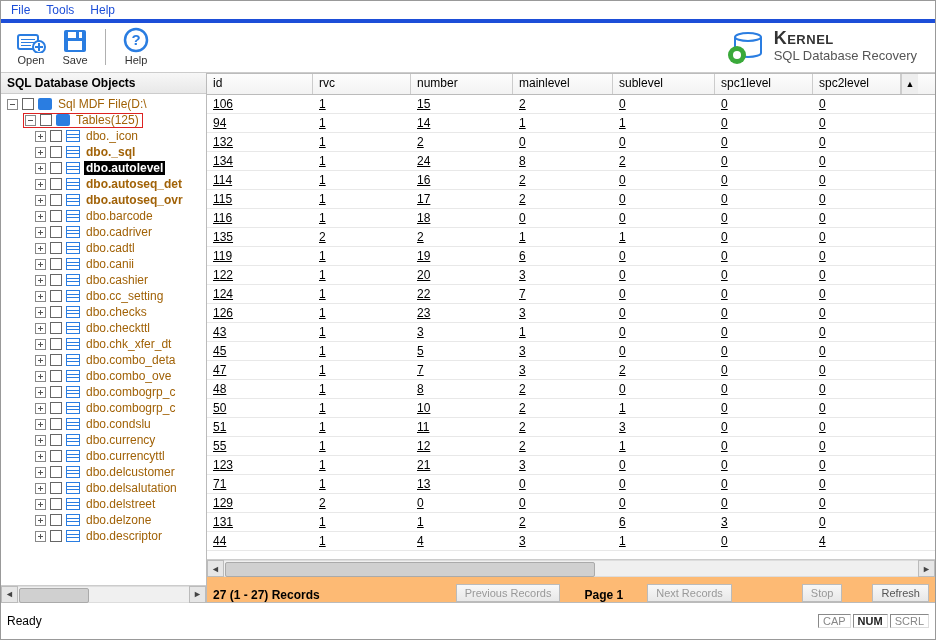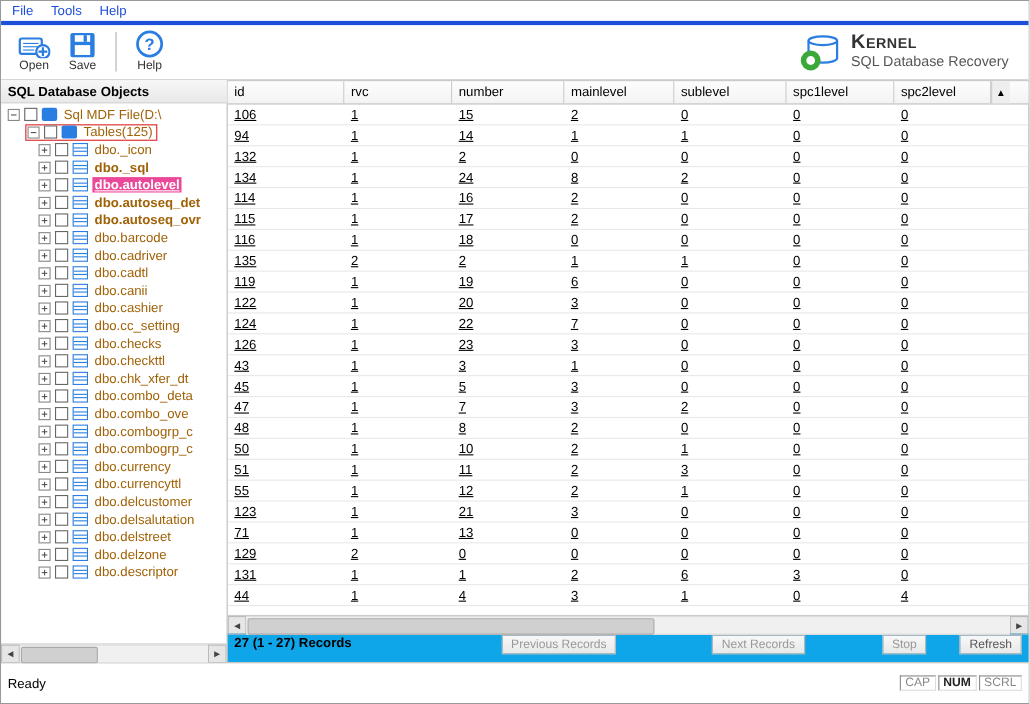--- a/index.html
+++ b/index.html
@@ -25,41 +25,41 @@
 .toggle::before { content: ""; position: absolute; left: 2px; right: 2px; top: 4px; border-top: 1px solid #555; }
 .toggle.plus::after { content: ""; position: absolute; top: 2px; bottom: 2px; left: 4px; border-left: 1px solid #555; }
 .chk { width: 12px; height: 12px; border: 1px solid #666; background: #fff; margin-right: 2px; flex: 0 0 auto; cursor: pointer; }
 .db-icon, .folder-icon, .table-icon { width: 14px; height: 12px; flex: 0 0 auto; display: inline-block; margin-right: 2px; }
 .db-icon { background: #2a7de1; border-radius: 2px; }
 .folder-icon { background: #2a7de1; border-radius: 2px; }
 .table-icon { background: #fff; border: 1px solid #2a7de1; position: relative; }
 .table-icon::before { content:""; position:absolute; left:0; right:0; top:3px; border-top:1px solid #2a7de1; }
 .table-icon::after { content:""; position:absolute; left:0; right:0; top:6px; border-top:1px solid #2a7de1; }
 .tree-label { padding: 0 2px; color: #a16207; }
-.tree-label.selected { background: #ec4899; color: #fff; text-decoration: underline; }
+.tree-label.selected { background: #000000; color: #fff; }
 .tree-label.bold { font-weight: 700; }
 .tree-row.depth0 { padding-left: 2px; }
 .tree-row.depth1 { padding-left: 18px; }
 .tree-row.depth2 { padding-left: 30px; }
 .redbox { border: 1px solid #d22; padding: 0 1px; display: inline-flex; align-items: center; gap: 2px; height: 15px; }
 .tree-hscroll { height: 17px; border-top: 1px solid #ccc; background: #f0f0f0; display:flex; align-items:center; }
 .sb-btn { width:17px; height:17px; border:1px solid #bbb; background:#e6e6e6; display:flex; align-items:center; justify-content:center; font-size:9px; color:#444; cursor:pointer; }
 .sb-track { flex:1; height:17px; background:#f0f0f0; border-top:1px solid #ddd; border-bottom:1px solid #ddd; position:relative; }
 .sb-thumb { position:absolute; height:15px; top:1px; background:#d0d0d0; border:1px solid #aaa; border-radius:2px; }
 .main { flex: 1; display:flex; flex-direction:column; min-height:0; border-top: 1px solid #bbb; }
 .grid-wrap { flex:1; display:flex; flex-direction:column; min-height:0; }
 .grid-header { display:flex; background: linear-gradient(#fdfdfd,#f3f3f3); border-bottom:1px solid #bbb; font-size:12px; }
 .gh-cell { border-right:1px solid #ccc; padding: 2px 6px; height: 20px; overflow:hidden; white-space:nowrap; }
 .gh-vscroll { width:17px; border-left:1px solid #ccc; background:#eee; display:flex; align-items:center; justify-content:center; font-size:9px; cursor:pointer; }
 .grid-body { flex:1; overflow:hidden; font-size:12px;text-decoration:underline; }
 .grid-row { display:flex; border-bottom:1px solid #e8e8e8; height:19px; }
 .gc { padding: 2px 6px; overflow:hidden; white-space:nowrap; }
 .grid-hscroll { height:17px; border-top:1px solid #ccc; display:flex; }
 .col0{width:106px}.col1{width:98px}.col2{width:102px}.col3{width:100px}.col4{width:102px}.col5{width:98px}.col6{width:88px}
-.footer1 { height:26px; border-top:1px solid #bbb; display:flex; align-items:flex-start; font-size:12px; padding:0 6px; gap:10px; background:#0ea5e9; }
+.footer1 { height:26px; border-top:1px solid #bbb; display:flex; align-items:flex-end; font-size:12px; padding:0 6px; gap:10px; background:#fdba74; }
 .footer1 .count { font-weight:700; }
 .footer1 .spacer { flex:1; }
 .btn { font-size:11px; padding:2px 8px; border:1px solid #bbb; background:linear-gradient(#f8f8f8,#e8e8e8); color:#555; cursor:pointer; }
 .btn.dim { color:#999; }
 .page-label { font-weight:700; padding: 0 14px; margin-top: 40px; }
 .statusbar { height:22px; border-top:1px solid #bbb; display:flex; align-items:center; font-size:12px; padding:18px 6px; background:#fff; }
 .statusbar .status-spacer { flex:1; }
 .status-cell { border:1px inset #ddd; padding:0 4px; font-size:11px; color:#888; margin-left:2px; }
 .status-cell.on { color:#222; font-weight:600; }
 </style>
@@ -242,20 +242,26 @@
           <div class="tree-row depth2">
             <span class="toggle plus"></span>
             <span class="chk"></span>
             <span class="table-icon"></span>
             <span class="tree-label">dbo.combogrp_c</span>
           </div>
           <div class="tree-row depth2">
             <span class="toggle plus"></span>
             <span class="chk"></span>
             <span class="table-icon"></span>
+            <span class="tree-label">dbo.condslu</span>
+          </div>
+          <div class="tree-row depth2">
+            <span class="toggle plus"></span>
+            <span class="chk"></span>
+            <span class="table-icon"></span>
             <span class="tree-label">dbo.currency</span>
           </div>
           <div class="tree-row depth2">
             <span class="toggle plus"></span>
             <span class="chk"></span>
             <span class="table-icon"></span>
             <span class="tree-label">dbo.currencyttl</span>
           </div>
           <div class="tree-row depth2">
             <span class="toggle plus"></span>

